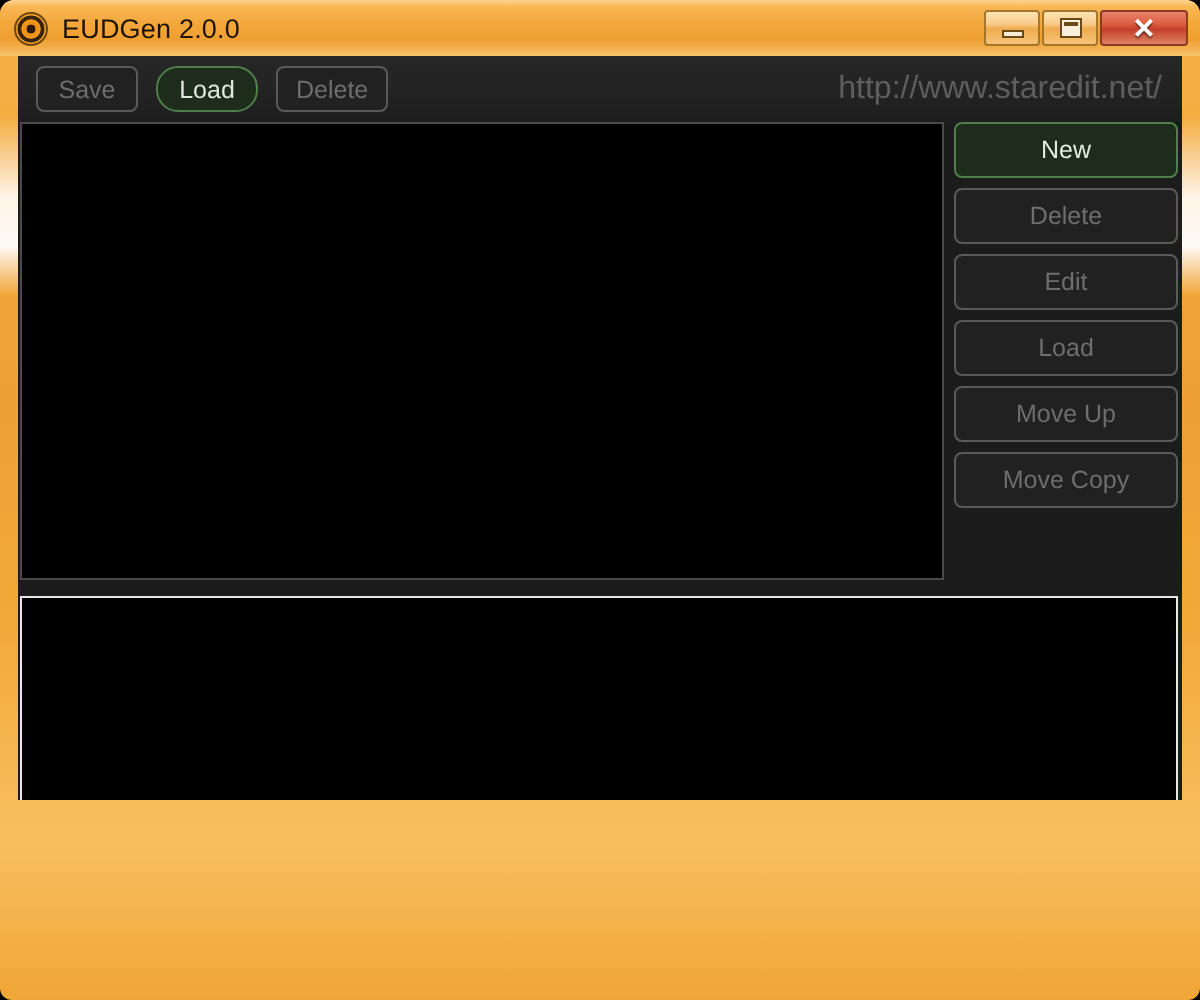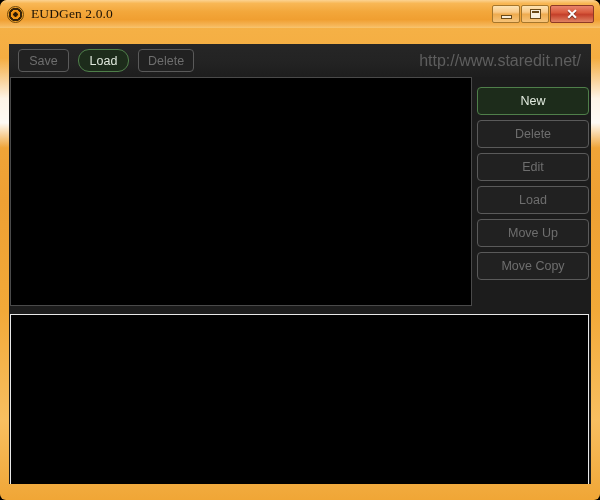--- a/index.html
+++ b/index.html
@@ -83,21 +83,20 @@
     box-sizing: border-box;
     flex: 0 0 auto;
     margin-right: 7px;
   }
   .title-text {
     font-size: 13.5px;
     color: #1d1306;
     letter-spacing: 0.1px;
     white-space: nowrap;
     flex: 1 1 auto;
-    font-family: Liberation Serif, serif;
   }
   .win-buttons {
     display: flex;
     align-items: center;
     gap: 1px;
     margin-right: 6px;
     flex: 0 0 auto;
   }
   .win-btn {
     width: 28px; height: 18px;
@@ -142,25 +141,24 @@
     font-weight: bold;
     line-height: 1;
     text-shadow: 0 1px 1px rgba(0,0,0,0.55);
     font-family: "Liberation Sans", sans-serif;
   }
 
   
   .client {
     position: absolute;
     left: 9px; top: 28px;
-    width: 582px; height: 440px;
+    width: 582px; height: 372px;
     background: #1c1c1c;
     box-sizing: border-box;
     overflow: hidden;
-    margin-top: 16px;
   }
 
   .toolbar {
     position: absolute;
     left: 0; top: 0;
     width: 582px; height: 33px;
     background: linear-gradient(180deg, #262626 0%, #232323 55%, #1d1d1d 100%);
     display: flex;
     align-items: center;
     box-sizing: border-box;
@@ -205,21 +203,21 @@
     width: 462px; height: 229px;
     background: #000;
     border: 1px solid #4a4a4a;
     box-sizing: border-box;
     overflow: hidden;
   }
 
   
   .side-buttons {
     position: absolute;
-    left: 468px; top: 43px;
+    left: 468px; top: 33px;
     width: 112px;
     display: flex;
     flex-direction: column;
     gap: 5px;
   }
   .side-btn {
     height: 28px;
     border-radius: 4px;
     border: 1px solid #5a5a5a;
     background: #212121;

